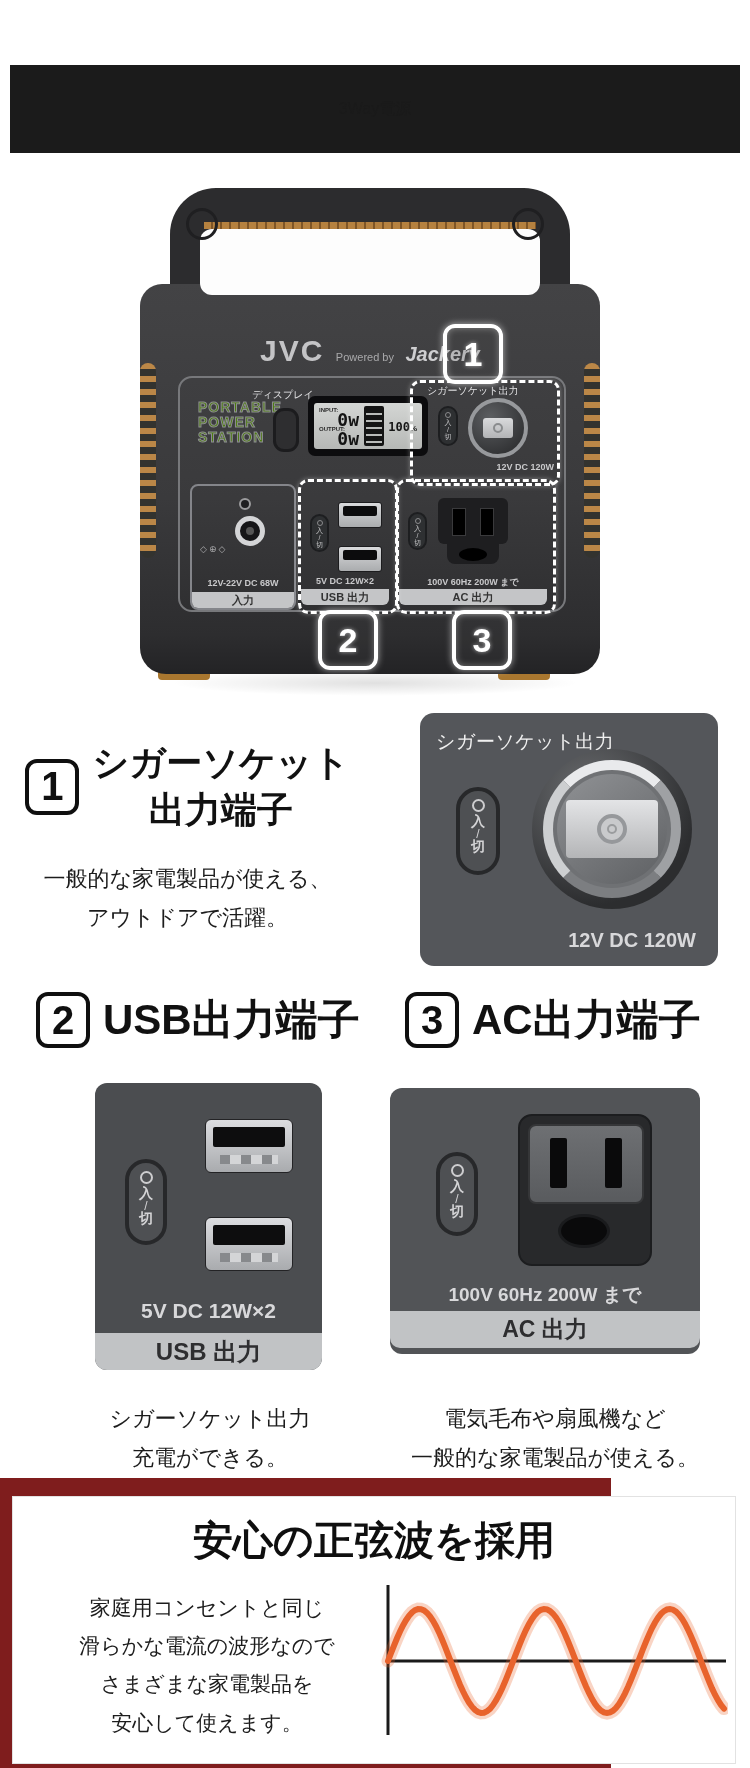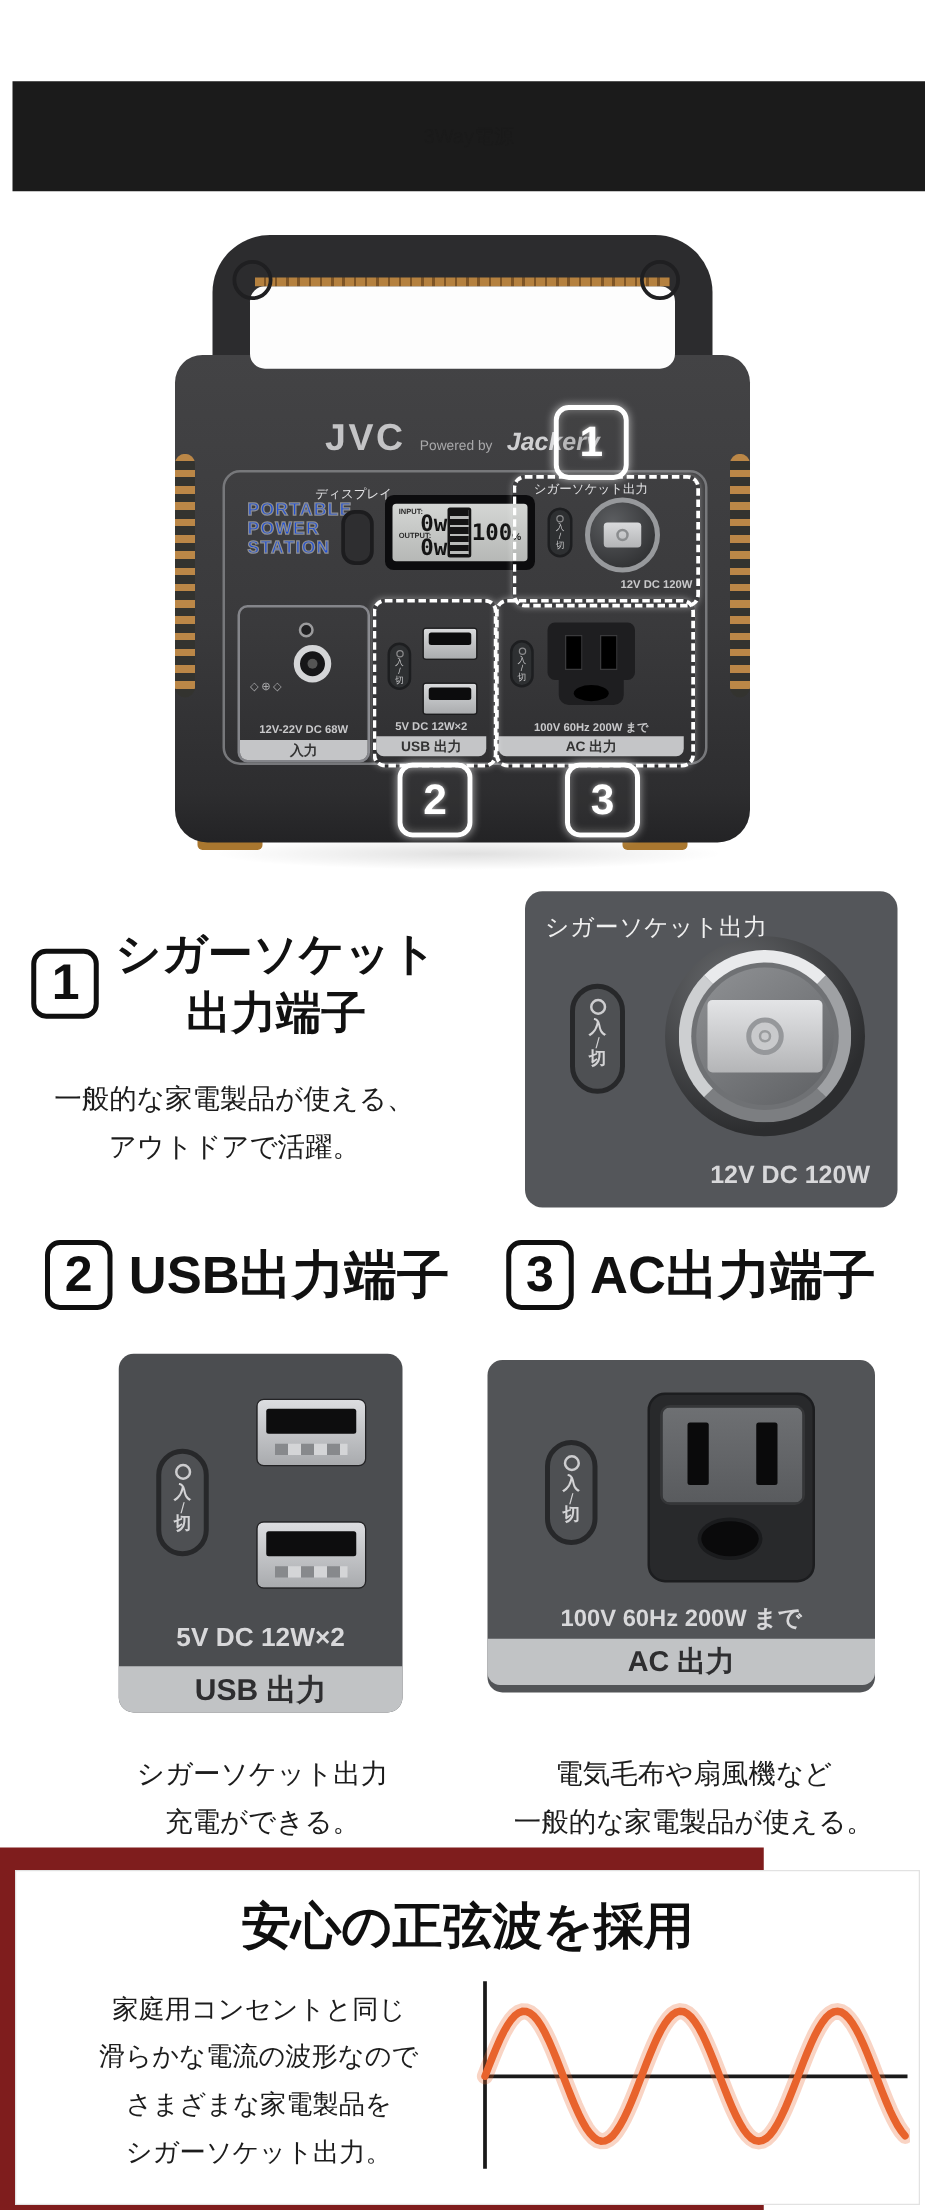--- a/index.html
+++ b/index.html
@@ -27,34 +27,34 @@
   .foot{position:absolute;top:506px;width:52px;height:16px;background:#a9772f;border-radius:4px;z-index:0;}
   .floor{position:absolute;left:170px;top:512px;width:410px;height:26px;border-radius:50%;z-index:0;
          background:radial-gradient(rgba(0,0,0,.12),rgba(0,0,0,0) 70%);}
   .brand{position:absolute;left:190px;top:176px;width:360px;text-align:center;z-index:2;white-space:nowrap;}
   .brand-jvc{font-size:30px;font-weight:bold;color:#c4c4c6;letter-spacing:2px;}
   .brand-pb{font-size:11px;color:#a9a9ab;margin:0 7px;}
   .brand-j{font-size:20px;font-weight:bold;font-style:italic;color:#cfcfd1;}
   .panel{position:absolute;left:178px;top:218px;width:384px;height:232px;z-index:2;
          border:2px solid #77787b;border-radius:14px;}
   .pps{position:absolute;left:198px;top:242px;z-index:2;font-size:14px;font-weight:bold;line-height:15px;
-       letter-spacing:1px;color:#1d4ed8;-webkit-text-stroke:1px #8e8f92;}
+       letter-spacing:1px;color:#4d7c0f;-webkit-text-stroke:1px #8e8f92;}
   .sm-label{position:absolute;z-index:2;font-size:10px;color:#e2e2e4;}
   .disp-btn{position:absolute;left:273px;top:250px;width:20px;height:38px;z-index:2;
             border:3px solid #1c1c1e;border-radius:11px;background:#2e2e30;}
   .lcd{position:absolute;left:308px;top:238px;width:120px;height:60px;z-index:2;background:#0c0c0e;
        border-radius:7px;display:flex;align-items:center;justify-content:center;}
   .lcd-screen{width:108px;height:46px;background:linear-gradient(180deg,#d4d6d4,#b6b8b6);border-radius:3px;
        display:flex;align-items:center;justify-content:space-between;padding:2px 5px;box-sizing:border-box;}
   .lcd-col{display:flex;flex-direction:column;align-items:flex-end;width:40px;}
   .lcd-lab{font-size:6px;font-weight:bold;color:#2a2a2a;align-self:flex-start;}
   .lcd-val{font-size:18px;font-weight:bold;color:#141414;line-height:13px;font-family:"DejaVu Sans Mono",monospace;}
   .battery{width:16px;height:36px;border:2px solid #141414;border-radius:2px;
            background:repeating-linear-gradient(180deg,#141414 0 5px,#b9bbb9 5px 7px);}
-  .lcd-pct{font-size:18px;font-weight:bold;color:#141414;font-family:"DejaVu Sans Mono",monospace;}
+  .lcd-pct{font-size:12px;font-weight:bold;color:#141414;font-family:"DejaVu Sans Mono",monospace;}
   .lcd-pct-u{font-size:8px;font-weight:bold;color:#141414;}
 
   
   .pill{display:flex;flex-direction:column;align-items:center;box-sizing:border-box;}
   .pill-s{position:absolute;z-index:2;width:20px;height:40px;border:2.5px solid #1d1e20;border-radius:10px;
           background:#2e3032;padding-top:4px;}
   .pill-s .pill-dot{width:6px;height:6px;border:1.5px solid #8a8a8c;border-radius:50%;box-sizing:border-box;margin-bottom:1px;}
   .pill-s .pill-txt{font-size:7px;line-height:7.5px;color:#c8c8ca;}
   .pill-s .pill-slash{font-size:7px;line-height:6px;color:#c8c8ca;}
   .pill-l{position:absolute;width:44px;height:88px;border:4px solid #27282a;border-radius:24px;
@@ -348,21 +348,21 @@
     <div>一般的な家電製品が使える。</div>
   </div>
 
   <div class="band">
     <div class="card">
       <div class="card-title">安心の正弦波を採用</div>
       <div class="card-text">
         <div>家庭用コンセントと同じ</div>
         <div>滑らかな電流の波形なので</div>
         <div>さまざまな家電製品を</div>
-        <div>シガーソケット出力。</div>
+        <div>安心して使えます。</div>
       </div>
       <svg class="chart" width="350" height="164" viewBox="0 0 350 164">
         <line x1="10" y1="4" x2="10" y2="154" stroke="#1a1a1a" stroke-width="3"></line>
         <line x1="10" y1="80" x2="348" y2="80" stroke="#1a1a1a" stroke-width="3"></line>
         <path class="wave-path" fill="none" stroke-width="13" stroke-linecap="round" stroke-opacity="0.28" stroke="#E8632C" d="M 10 80 L 13.0 72.2 L 16.0 64.6 L 19.0 57.3 L 22.0 50.5 L 25.0 44.4 L 28.0 39.2 L 31.0 34.8 L 34.0 31.4 L 37.0 29.2 L 40.0 28.1 L 43.0 28.2 L 46.0 29.4 L 49.0 31.8 L 52.0 35.3 L 55.0 39.8 L 58.0 45.2 L 61.0 51.4 L 64.0 58.3 L 67.0 65.6 L 70.0 73.3 L 73.0 81.1 L 76.0 88.8 L 79.0 96.4 L 82.0 103.7 L 85.0 110.3 L 88.0 116.3 L 91.0 121.5 L 94.0 125.7 L 97.0 128.9 L 100.0 131.0 L 103.0 131.9 L 106.0 131.7 L 109.0 130.3 L 112.0 127.8 L 115.0 124.1 L 118.0 119.5 L 121.0 114.0 L 124.0 107.7 L 127.0 100.8 L 130.0 93.4 L 133.0 85.7 L 136.0 77.9 L 139.0 70.1 L 142.0 62.6 L 145.0 55.4 L 148.0 48.8 L 151.0 42.9 L 154.0 37.9 L 157.0 33.8 L 160.0 30.7 L 163.0 28.8 L 166.0 28.0 L 169.0 28.4 L 172.0 30.0 L 175.0 32.7 L 178.0 36.5 L 181.0 41.2 L 184.0 46.8 L 187.0 53.2 L 190.0 60.2 L 193.0 67.6 L 196.0 75.4 L 199.0 83.2 L 202.0 90.9 L 205.0 98.4 L 208.0 105.5 L 211.0 112.0 L 214.0 117.8 L 217.0 122.7 L 220.0 126.7 L 223.0 129.6 L 226.0 131.4 L 229.0 132.0 L 232.0 131.4 L 235.0 129.7 L 238.0 126.9 L 241.0 123.0 L 244.0 118.1 L 247.0 112.3 L 250.0 105.9 L 253.0 98.8 L 256.0 91.3 L 259.0 83.6 L 262.0 75.8 L 265.0 68.0 L 268.0 60.6 L 271.0 53.6 L 274.0 47.1 L 277.0 41.5 L 280.0 36.7 L 283.0 32.8 L 286.0 30.1 L 289.0 28.5 L 292.0 28.0 L 295.0 28.7 L 298.0 30.6 L 301.0 33.6 L 304.0 37.6 L 307.0 42.7 L 310.0 48.5 L 313.0 55.1 L 316.0 62.2 L 319.0 69.7 L 322.0 77.5 L 325.0 85.3 L 328.0 93.0 L 331.0 100.4 L 334.0 107.4 L 337.0 113.7 L 340.0 119.2 L 343.0 123.9 L 346.0 127.6"></path>
         <path class="wave-path" fill="none" stroke-width="6" stroke-linecap="round" stroke="#E8632C" d="M 10 80 L 13.0 72.2 L 16.0 64.6 L 19.0 57.3 L 22.0 50.5 L 25.0 44.4 L 28.0 39.2 L 31.0 34.8 L 34.0 31.4 L 37.0 29.2 L 40.0 28.1 L 43.0 28.2 L 46.0 29.4 L 49.0 31.8 L 52.0 35.3 L 55.0 39.8 L 58.0 45.2 L 61.0 51.4 L 64.0 58.3 L 67.0 65.6 L 70.0 73.3 L 73.0 81.1 L 76.0 88.8 L 79.0 96.4 L 82.0 103.7 L 85.0 110.3 L 88.0 116.3 L 91.0 121.5 L 94.0 125.7 L 97.0 128.9 L 100.0 131.0 L 103.0 131.9 L 106.0 131.7 L 109.0 130.3 L 112.0 127.8 L 115.0 124.1 L 118.0 119.5 L 121.0 114.0 L 124.0 107.7 L 127.0 100.8 L 130.0 93.4 L 133.0 85.7 L 136.0 77.9 L 139.0 70.1 L 142.0 62.6 L 145.0 55.4 L 148.0 48.8 L 151.0 42.9 L 154.0 37.9 L 157.0 33.8 L 160.0 30.7 L 163.0 28.8 L 166.0 28.0 L 169.0 28.4 L 172.0 30.0 L 175.0 32.7 L 178.0 36.5 L 181.0 41.2 L 184.0 46.8 L 187.0 53.2 L 190.0 60.2 L 193.0 67.6 L 196.0 75.4 L 199.0 83.2 L 202.0 90.9 L 205.0 98.4 L 208.0 105.5 L 211.0 112.0 L 214.0 117.8 L 217.0 122.7 L 220.0 126.7 L 223.0 129.6 L 226.0 131.4 L 229.0 132.0 L 232.0 131.4 L 235.0 129.7 L 238.0 126.9 L 241.0 123.0 L 244.0 118.1 L 247.0 112.3 L 250.0 105.9 L 253.0 98.8 L 256.0 91.3 L 259.0 83.6 L 262.0 75.8 L 265.0 68.0 L 268.0 60.6 L 271.0 53.6 L 274.0 47.1 L 277.0 41.5 L 280.0 36.7 L 283.0 32.8 L 286.0 30.1 L 289.0 28.5 L 292.0 28.0 L 295.0 28.7 L 298.0 30.6 L 301.0 33.6 L 304.0 37.6 L 307.0 42.7 L 310.0 48.5 L 313.0 55.1 L 316.0 62.2 L 319.0 69.7 L 322.0 77.5 L 325.0 85.3 L 328.0 93.0 L 331.0 100.4 L 334.0 107.4 L 337.0 113.7 L 340.0 119.2 L 343.0 123.9 L 346.0 127.6"></path>
       </svg>
     </div>
   </div>
 

